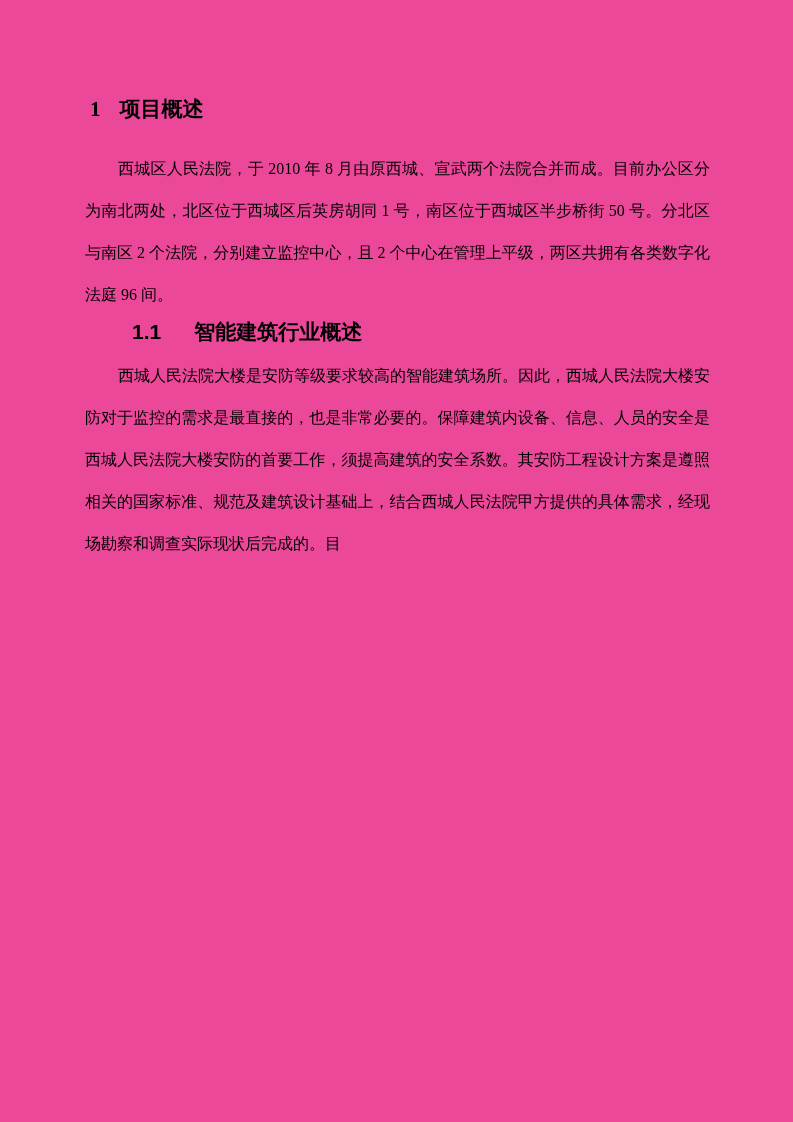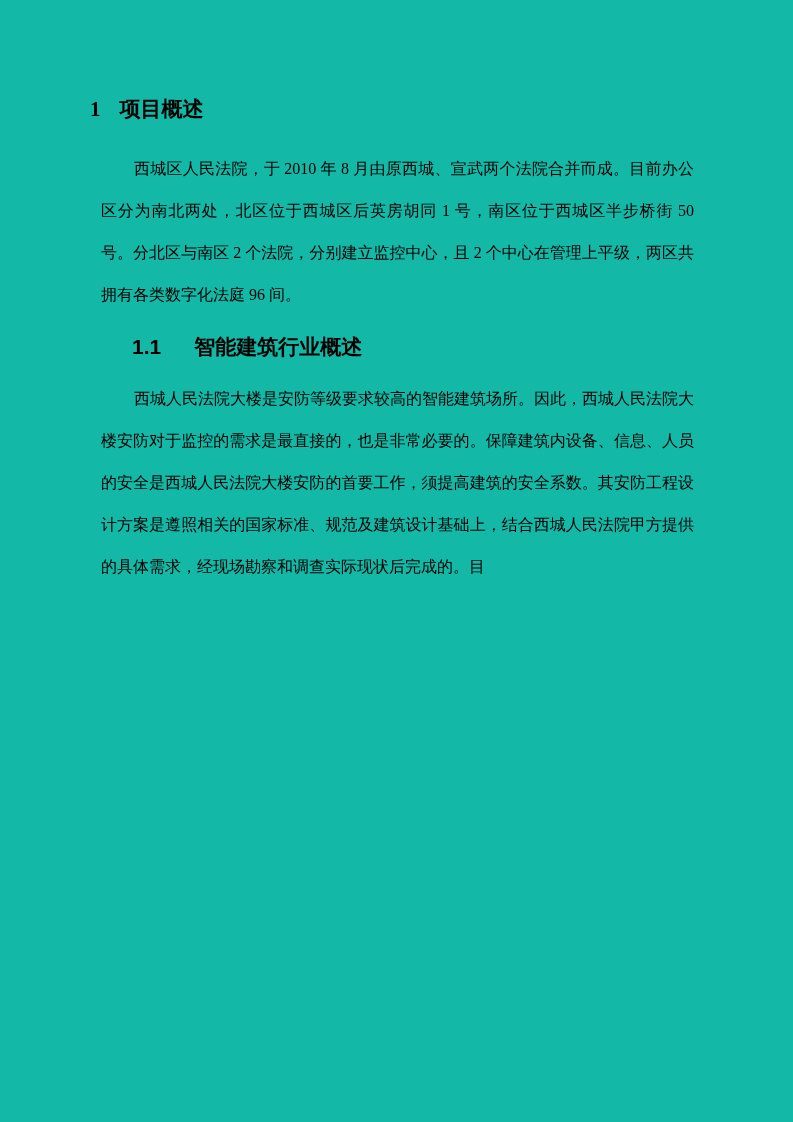--- a/index.html
+++ b/index.html
@@ -4,21 +4,21 @@
 <style>
   html, body {
     margin: 0;
     padding: 0;
     background: #ffffff;
   }
   .page {
     position: relative;
     width: 793px;
     height: 1122px;
-    background: #14b8a6;
+    background: #ec4899;
     overflow: hidden;
     color: #000000;
   }
   .content {
     margin-left: 85px;
     margin-right: 83px;
     padding-top: 92px;
   }
   h1.doc-h1 {
     margin: 0 0 22px 0;
@@ -41,21 +41,21 @@
     font-weight: bold;
     font-size: 21px;
     line-height: 30px;
     color: #000000;
   }
   h2.doc-h2 .h-num {
     display: inline-block;
     margin-right: 33px;
   }
   p.doc-para {
-    margin: 16px;
+    margin: 0;
     font-family: "Liberation Serif", "DejaVu Serif", serif;
     font-size: 16px;
     line-height: 42px;
     text-align: justify;
     text-indent: 33px;
     color: #000000;
     word-break: break-all;
   }
 </style>
 </head>

